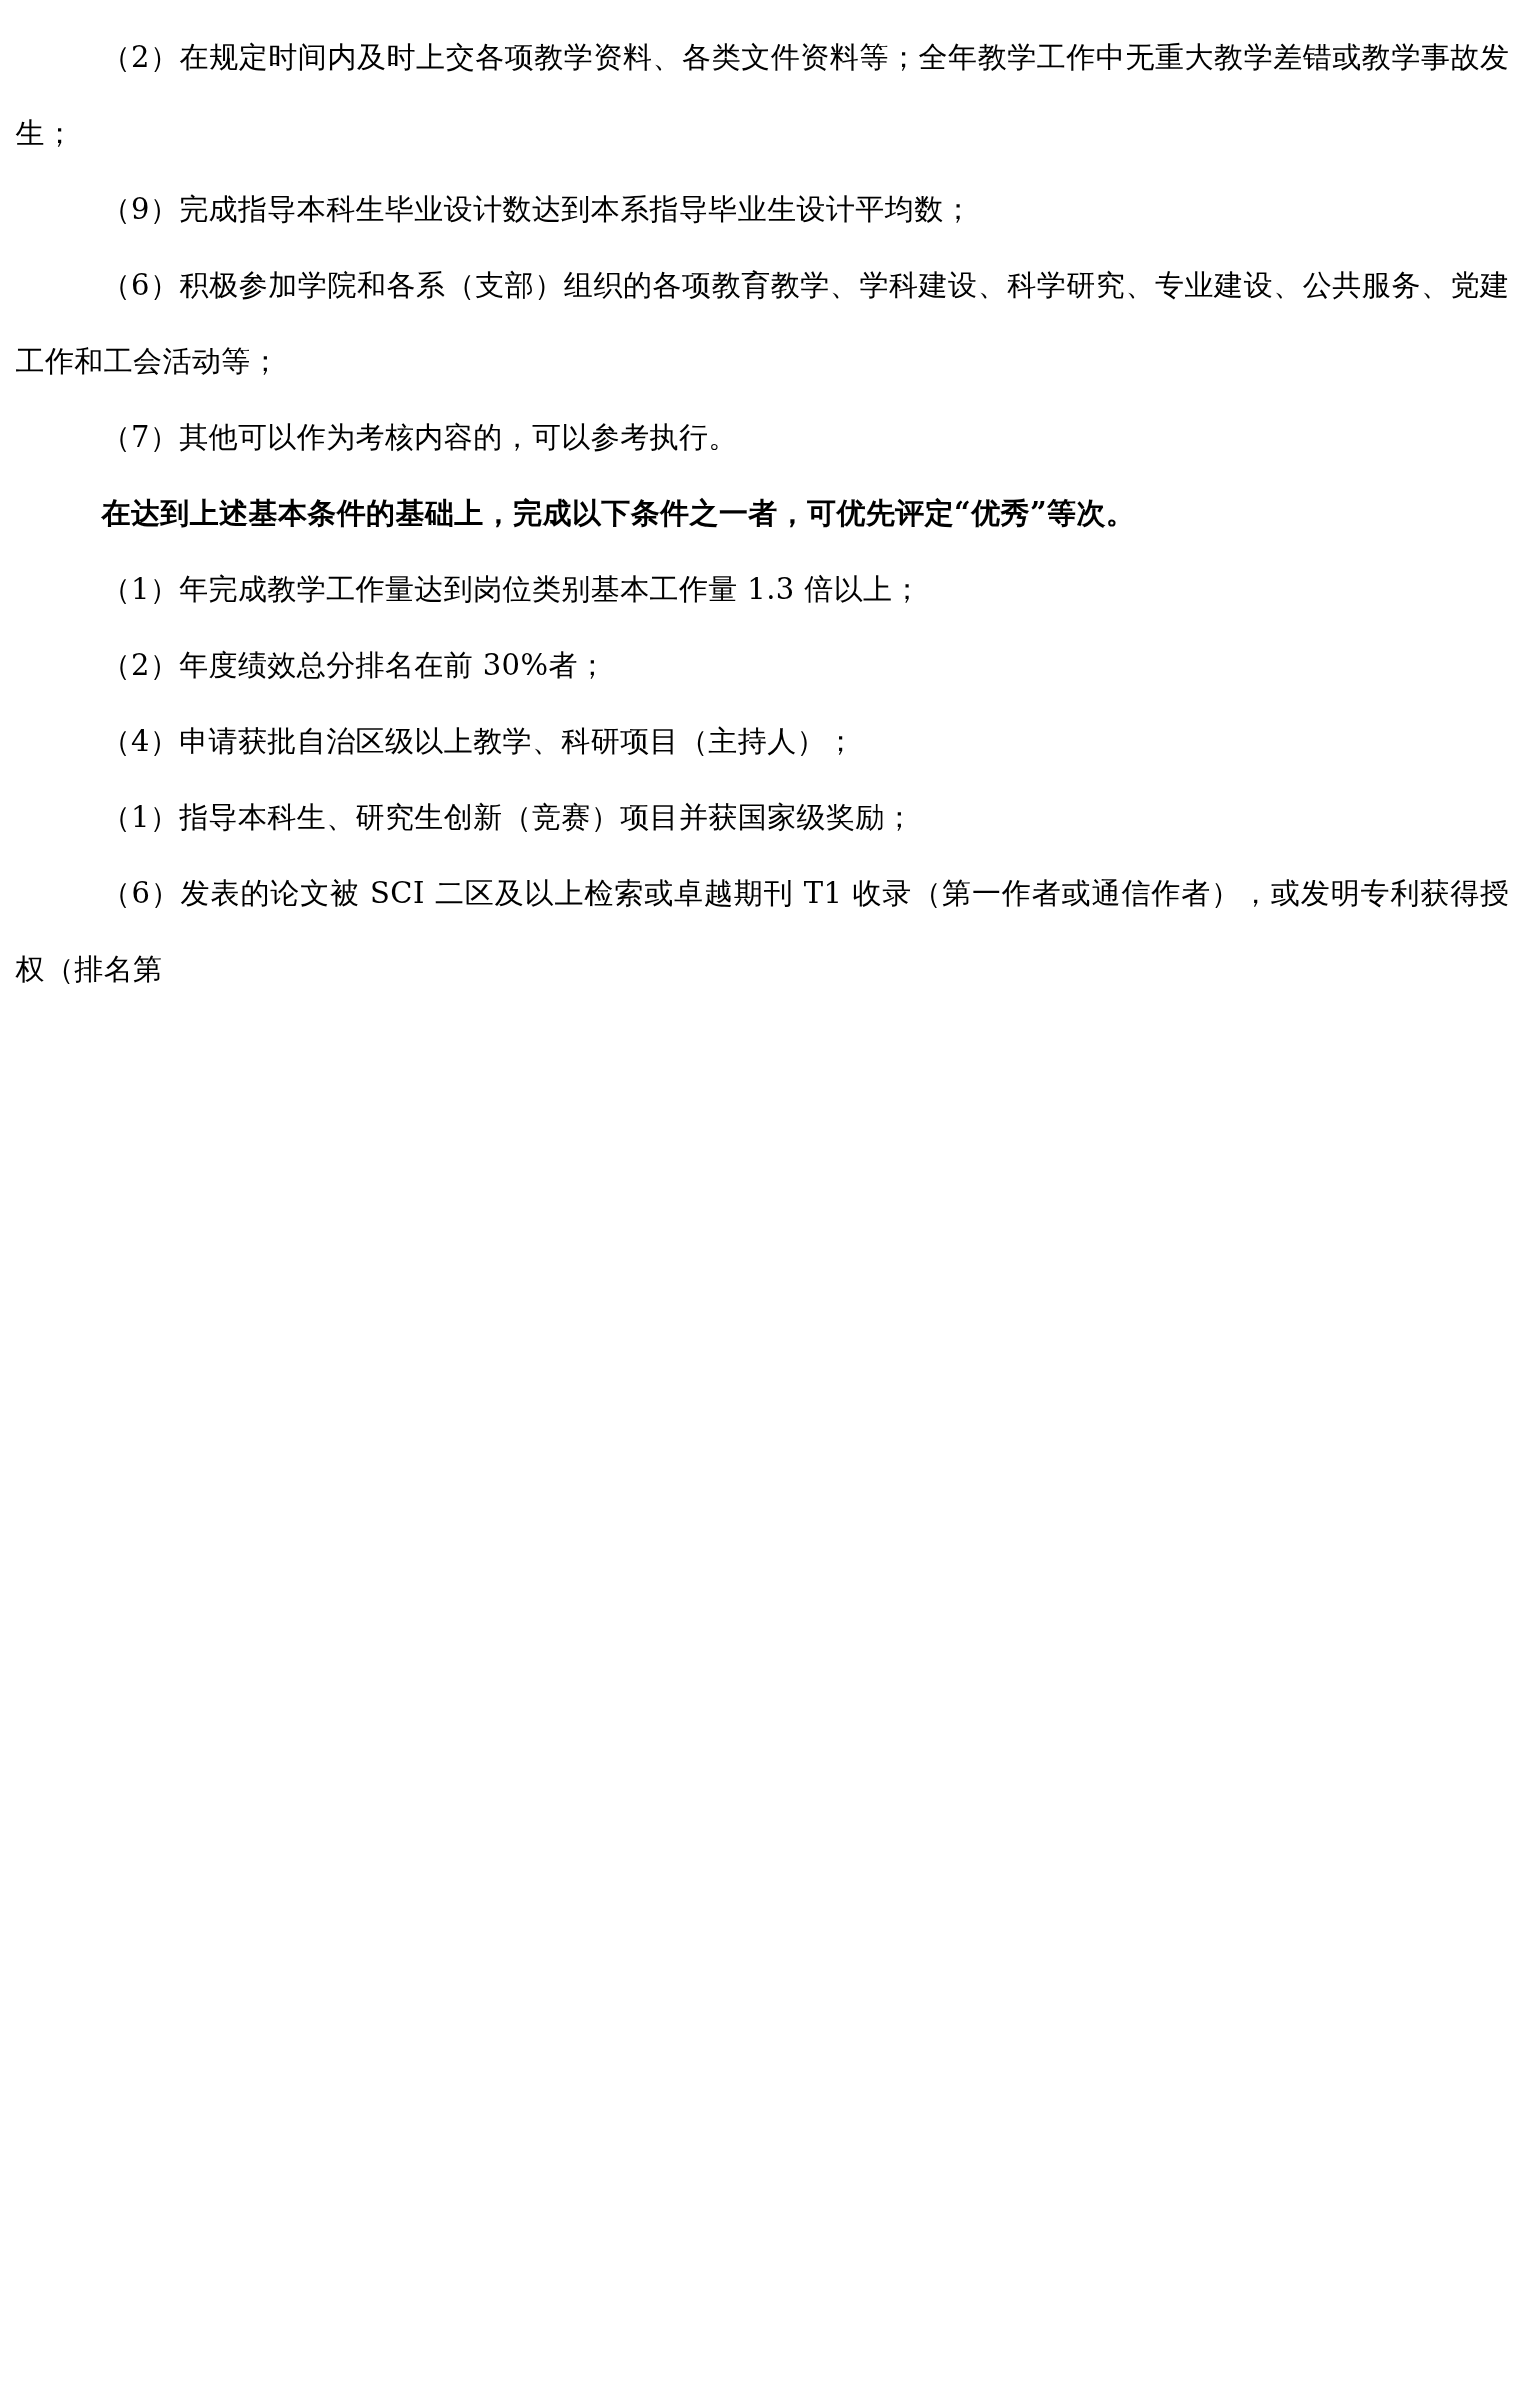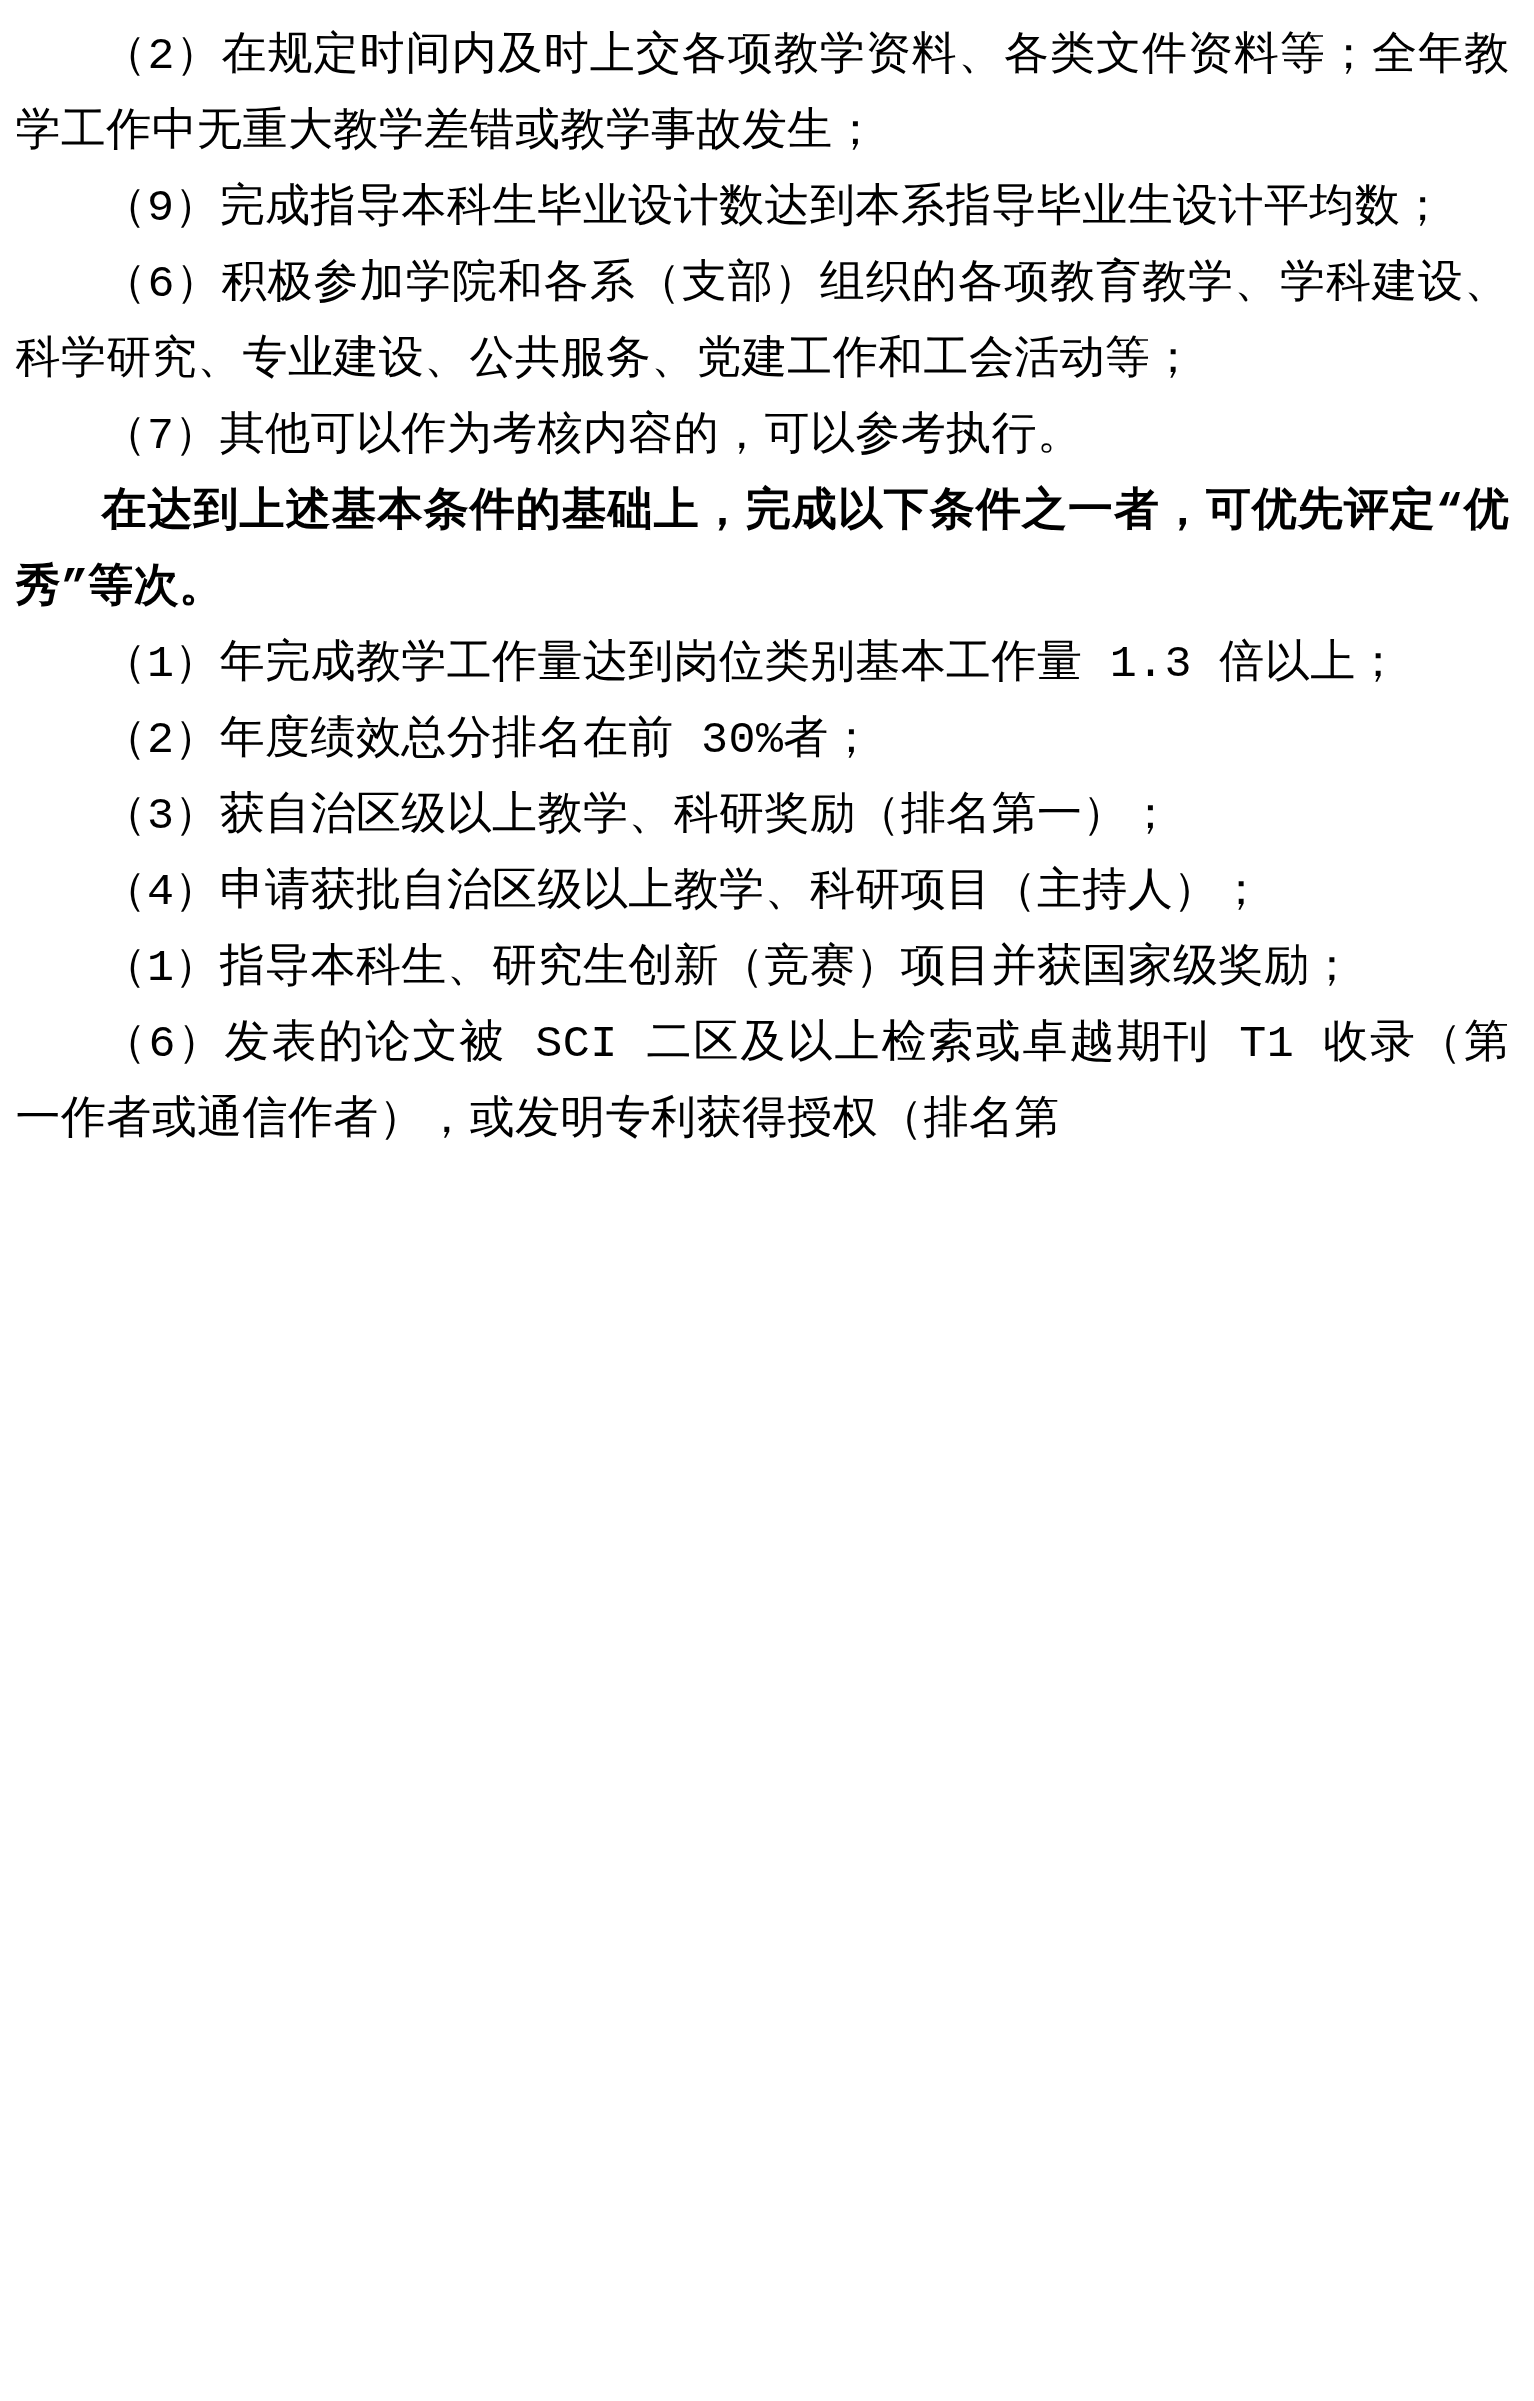--- a/index.html
+++ b/index.html
@@ -19,44 +19,42 @@
     height: 2401px;
     box-sizing: border-box;
     padding: 19px 26px 0 15.5px;
   }
   .doc-body {
     width: 1494px;
     margin: 0 auto;
   }
   p.para {
     margin: 0 0 0 0;
-    font-size: 45px;
+    font-size: 29px;
     line-height: 76px;
     text-align: justify;
     text-justify: inter-ideograph;
     letter-spacing: 0.4px;
     text-indent: 86px;
     font-weight: 400;
-    font-family: Liberation Mono, monospace;
   }
   p.para.bold {
     font-weight: 700;
   }
 </style>
 </head>
 <body>
 
 <div class="page">
   <div class="doc-body">
     <p class="para">（2）在规定时间内及时上交各项教学资料、各类文件资料等；全年教学工作中无重大教学差错或教学事故发生；</p>
     <p class="para">（9）完成指导本科生毕业设计数达到本系指导毕业生设计平均数；</p>
     <p class="para">（6）积极参加学院和各系（支部）组织的各项教育教学、学科建设、科学研究、专业建设、公共服务、党建工作和工会活动等；</p>
     <p class="para">（7）其他可以作为考核内容的，可以参考执行。</p>
     <p class="para bold">在达到上述基本条件的基础上，完成以下条件之一者，可优先评定“优秀”等次。</p>
     <p class="para">（1）年完成教学工作量达到岗位类别基本工作量 1.3 倍以上；</p>
     <p class="para">（2）年度绩效总分排名在前 30%者；</p>
-    <p class="para">（3）获自治区级以上教学、科研奖励（排名第一）；</p>
     <p class="para">（4）申请获批自治区级以上教学、科研项目（主持人）；</p>
     <p class="para">（1）指导本科生、研究生创新（竞赛）项目并获国家级奖励；</p>
     <p class="para">（6）发表的论文被 SCI 二区及以上检索或卓越期刊 T1 收录（第一作者或通信作者），或发明专利获得授权（排名第</p>
   </div>
 </div>
 
 
 </body></html>

